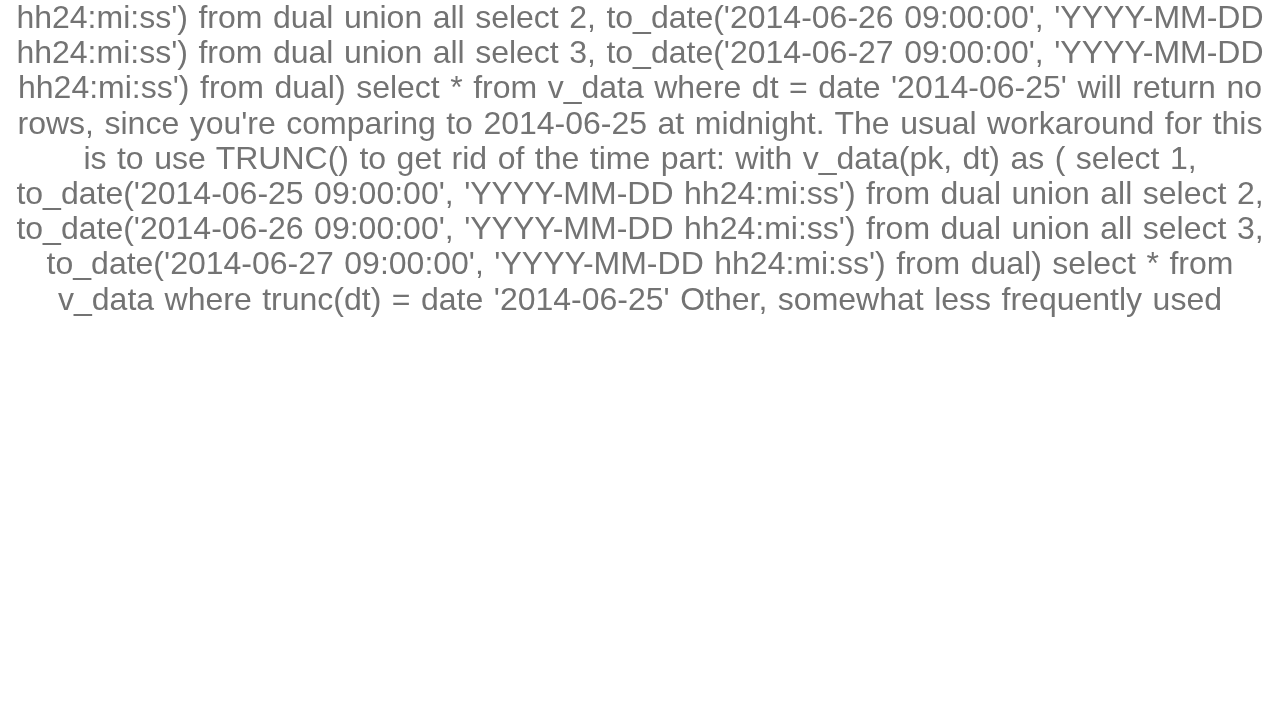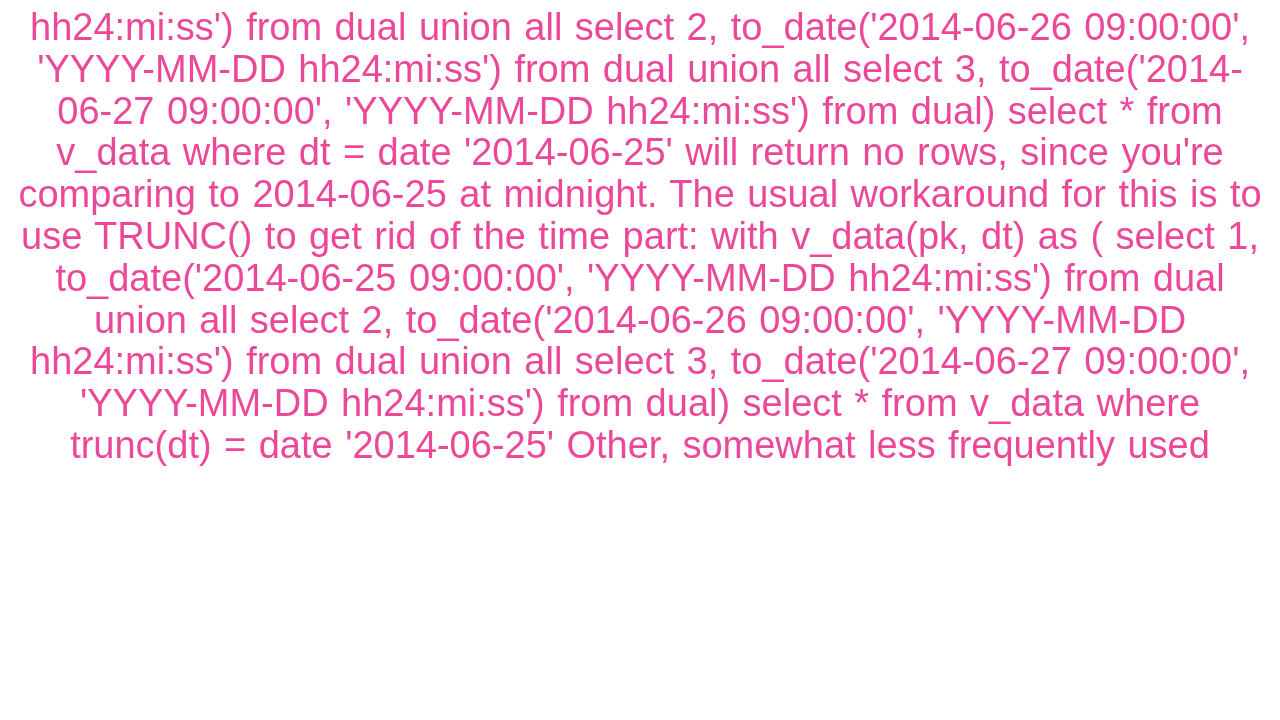--- a/index.html
+++ b/index.html
@@ -12,25 +12,25 @@
       height: 720px;
       background: #ffffff;
       font-family: Arial, Helvetica, sans-serif;
       overflow: hidden;
       display: flex;
       align-items: flex-start;
       justify-content: center;
     }
     .content {
       width: 100%;
-      padding: 7px 10px;
+      padding: 0 10px;
       text-align: center;
-      font-size: 38px;
+      font-size: 32px;
       line-height: 1.1;
-      color: #ec4899;
+      color: #737373;
       font-weight: 400;
       word-spacing: 0.05em;
     }
   </style>
 </head>
 <body>
 
 <div class="content">
   <span>hh24:mi:ss') from dual union all   select 2, to_date('2014-06-26 09:00:00', 'YYYY-MM-DD hh24:mi:ss') from dual union all    select 3, to_date('2014-06-27 09:00:00', 'YYYY-MM-DD hh24:mi:ss') from dual) select * from v_data where dt = date '2014-06-25'    will return no rows, since you're comparing to 2014-06-25 at midnight. The usual workaround for this is to use TRUNC() to get rid of the time part: with v_data(pk, dt) as (   select 1, to_date('2014-06-25 09:00:00', 'YYYY-MM-DD hh24:mi:ss') from dual union all   select 2, to_date('2014-06-26 09:00:00', 'YYYY-MM-DD hh24:mi:ss') from dual union all    select 3, to_date('2014-06-27 09:00:00', 'YYYY-MM-DD hh24:mi:ss') from dual) select * from v_data where trunc(dt) = date '2014-06-25'   Other, somewhat less frequently used</span>
 </div>

